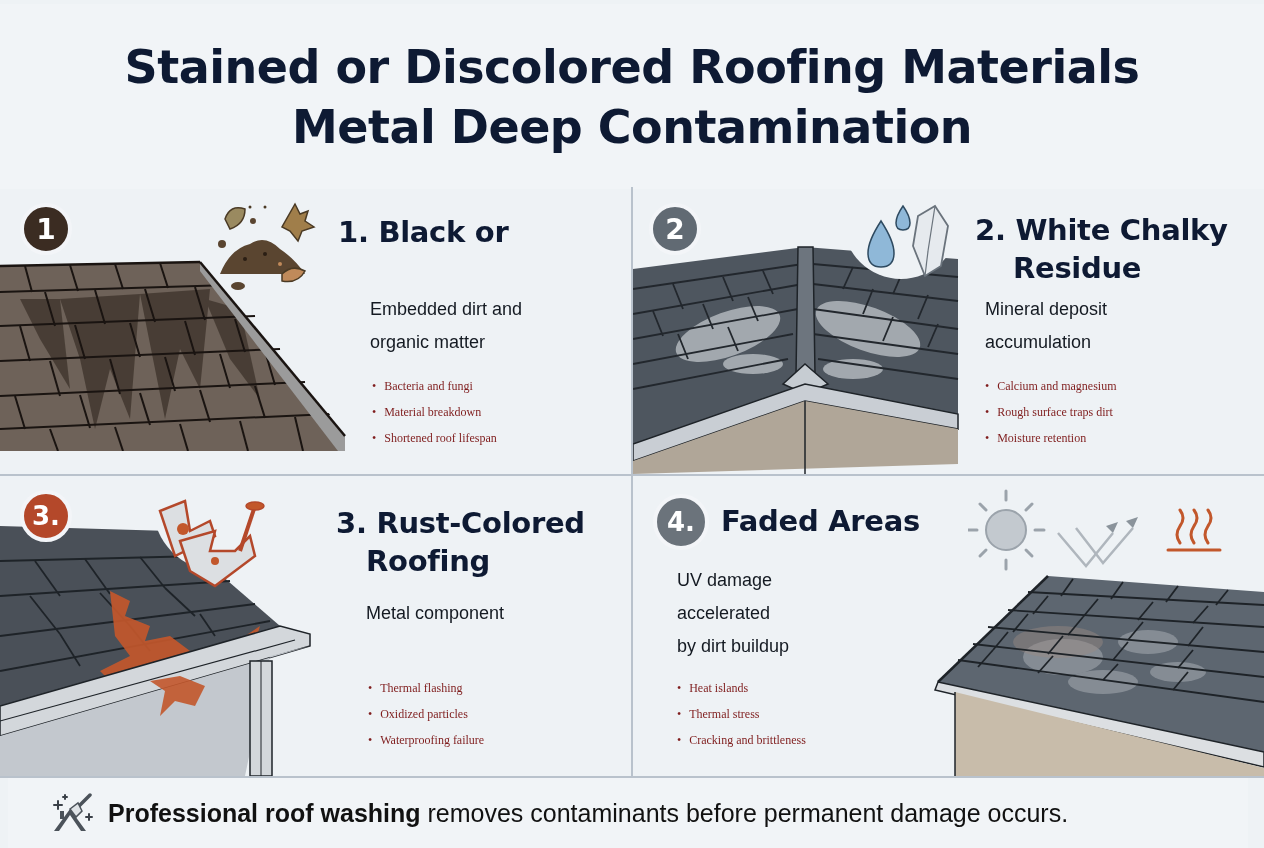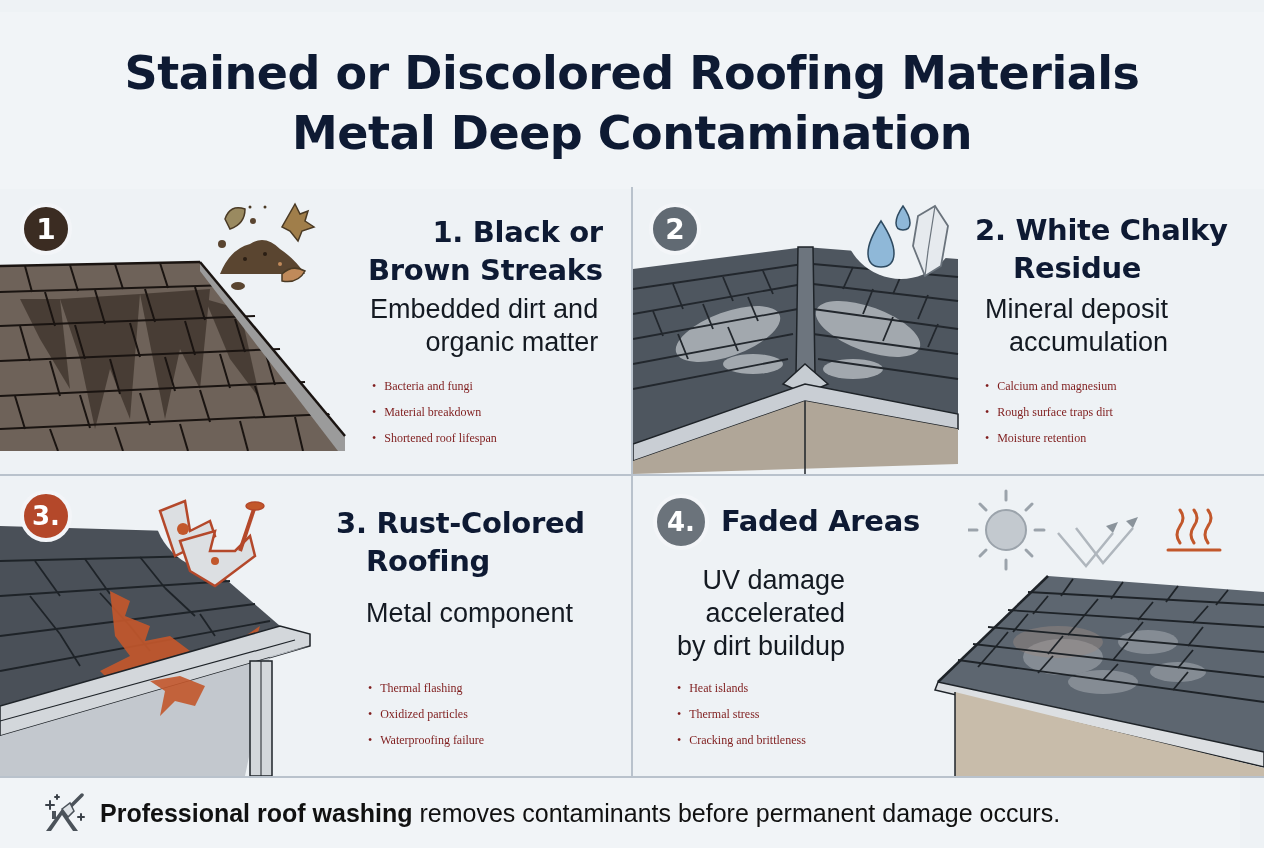--- a/index.html
+++ b/index.html
@@ -4,23 +4,23 @@
 <style>
   * { box-sizing: border-box; margin: 0; padding: 0; }
   html, body { width: 1264px; height: 848px; overflow: hidden; }
   body {
     background: #eef2f5;
     font-family: "Liberation Sans", "DejaVu Sans", sans-serif;
     color: #0f1a2e;
     position: relative;
   }
   .title-band {
-    position: absolute; left: 0; top: 12px; width: 1264px; height: 187px;
+    position: absolute; left: 0; top: 4px; width: 1264px; height: 187px;
     background: #f1f4f7;
-    border-bottom: 6px solid #8b5cf6;
+    border-bottom: 2px solid #8b5cf6;
     display: flex; flex-direction: column; align-items: center; justify-content: center;
   }
   .title-line {
     font-family: "DejaVu Sans", sans-serif;
     font-weight: 700;
     font-size: 46px;
     letter-spacing: -0.5px;
     line-height: 60px;
     color: #0e1a33;
     text-align: center;
@@ -39,33 +39,32 @@
     display: flex; align-items: center; justify-content: center;
     font-family: "DejaVu Sans", sans-serif;
     border: 4px solid #f3f5f8;
     z-index: 3;
   }
   .heading {
     position: absolute; font-family: "DejaVu Sans", sans-serif; font-weight: 700;
     font-size: 29px; line-height: 38px; color: #0e1a33; letter-spacing: -0.3px;
   }
   .subhead {
-    position: absolute; font-size: 27px; line-height: 33px; color: #141a22;
+    position: absolute; font-size: 18px; line-height: 33px; color: #141a22;
     font-family: "Liberation Sans", sans-serif;
-    text-align: right;
   }
   .bullets {
     position: absolute; list-style: none; font-size: 12px; line-height: 26px; color: #7f1d1d;
     font-family: Liberation Serif, serif;
   }
   .bullets li::before { content: "\2022"; margin-right: 8px; }
   svg.illus { position: absolute; }
 
   .footer {
-    position: absolute; left: 0; top: 778px; width: 1240px; height: 70px;
+    position: absolute; left: 8px; top: 778px; width: 1240px; height: 70px;
     background: #f1f4f7;
     display: flex; align-items: center;
   }
   .footer-text { font-size: 25px; color: #111; font-family: "Liberation Sans", sans-serif; margin-left: 14px; }
   .footer-text b { font-weight: 700; }
 </style>
 </head>
 <body>
 
 <div class="title-band">
@@ -141,21 +140,20 @@
     <path d="M85,5 L90,15 L98,12 L95,22 L104,28 L92,32 L88,42 L80,32 L72,28 Z" fill="#a07e4a" stroke="#4a3a24" stroke-width="1.5"></path>
     <path d="M72,75 Q82,65 95,72 Q88,85 72,82 Z" fill="#c08a5a" stroke="#4a3a24" stroke-width="1.5"></path>
     <circle cx="43" cy="22" r="3" fill="#5a4530"></circle>
       <circle cx="55" cy="8" r="1.5" fill="#4a3a24"></circle>
       <circle cx="40" cy="8" r="1.5" fill="#4a3a24"></circle>
     <circle cx="12" cy="45" r="4" fill="#5a4530"></circle>
   </svg>
   <div class="heading" style="left:338px;top:24px;text-align:right;">
     <span>1.</span>
     <span>Black or</span><br>
-    <span style="padding-left:30px">Brown Streaks</span>
   </div>
   <div class="subhead" style="left:370px;top:104px;">
     <div>Embedded dirt and</div>
     <div>organic matter</div>
   </div>
   <ul class="bullets" style="left:372px;top:184px;">
     <li>Bacteria and fungi</li>
     <li>Material breakdown</li>
     <li>Shortened roof lifespan</li>
   </ul>

